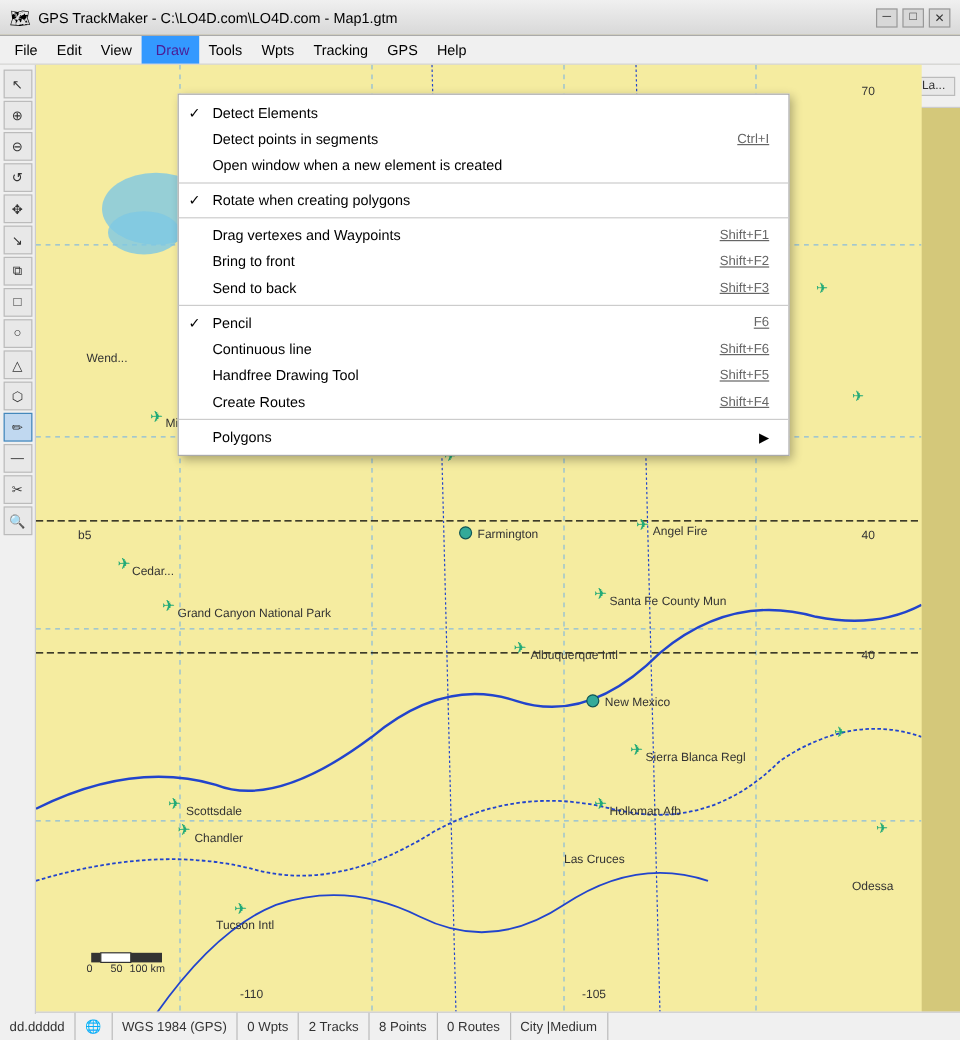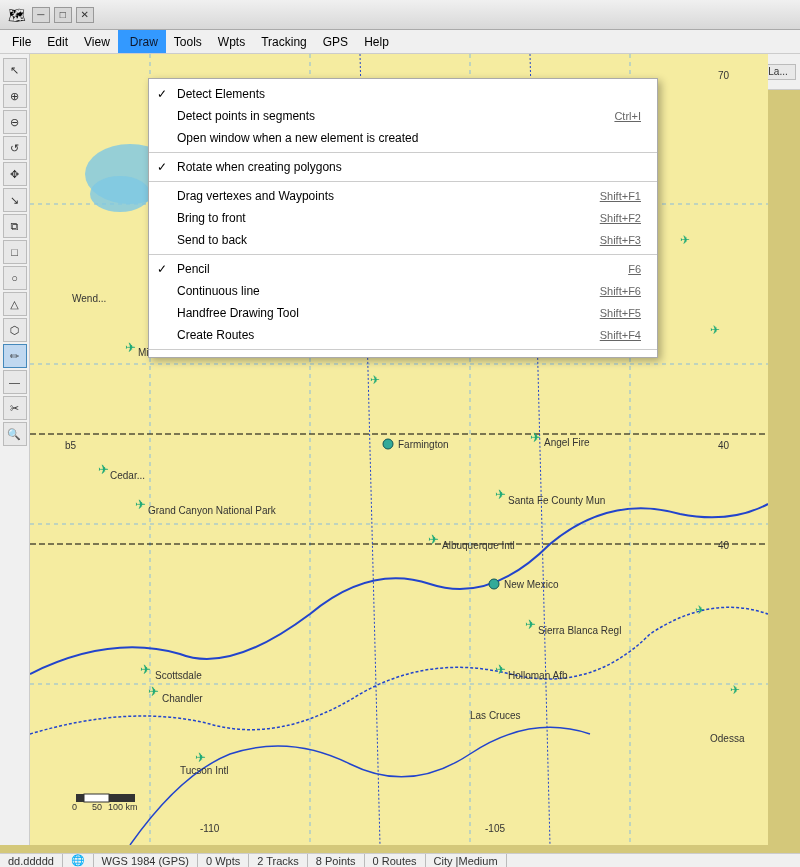--- a/index.html
+++ b/index.html
@@ -35,21 +35,21 @@
     }
     .menu-item {
       padding: 2px 8px;
       cursor: pointer;
       font-size: 12px;
       color: #000;
       height: 100%;
       display: flex;
       align-items: center;
     }
-    .menu-item:hover, .menu-item.active { background: #3399ff; color: #0f172a; padding-left: 12px; }
+    .menu-item:hover, .menu-item.active { background: #3399ff; color: #4c1d95; padding-left: 12px; }
 
     
     #toolbar {
       background: #f0f0f0;
       height: 36px;
       display: flex;
       align-items: center;
       border-bottom: 1px solid #ccc;
       padding: 0 4px;
       gap: 2px;
@@ -135,21 +135,21 @@
     }
     .dd-item .arrow { margin-left: auto; font-size: 11px; }
     .dd-separator { height: 1px; background: #ccc; margin: 3px 0; }
 
     
     #status-bar {
       position: absolute;
       bottom: 0;
       left: 0;
       right: 0;
-      height: 14px;
+      height: 24px;
       background: #f0f0f0;
       border-top: 1px solid #ccc;
       display: flex;
       align-items: center;
       font-size: 11px;
       color: #333;
     }
     .status-segment {
       padding: 0 8px;
       border-right: 1px solid #bbb;
@@ -164,20 +164,21 @@
       font-size: 10px;
       fill: #333;
       font-family: Arial, sans-serif;
     }
   </style>
 </head>
 <body>
 
 <div id="title-bar">
   <span class="title-icon">🗺</span>
+  <span class="title-text">GPS TrackMaker - C:\LO4D.com\LO4D.com - Map1.gtm</span>
   <div class="win-controls">
     <div class="win-btn">─</div>
     <div class="win-btn">□</div>
     <div class="win-btn">✕</div>
   </div>
 </div>
 
 <div id="menu-bar">
   <div class="menu-item">File</div>
   <div class="menu-item">Edit</div>
@@ -388,20 +389,25 @@
     <span class="shortcut">Shift+F5</span>
   </div>
 
   <div class="dd-item">
     <span class="check-mark"></span>
     <span>Create Routes</span>
     <span class="shortcut">Shift+F4</span>
   </div>
   <div class="dd-separator"></div>
 
+  <div class="dd-item has-arrow" style="justify-content: space-between;">
+    <span class="check-mark"></span>
+    <span>Polygons</span>
+    <span class="arrow">▶</span>
+  </div>
 </div>
 
 <div id="status-bar">
   <div class="status-segment">dd.ddddd</div>
   <div class="status-segment">🌐</div>
   <div class="status-segment">WGS 1984 (GPS)</div>
   <div class="status-segment">0 Wpts</div>
   <div class="status-segment">2 Tracks</div>
   <div class="status-segment">8 Points</div>
   <div class="status-segment">0 Routes</div>

